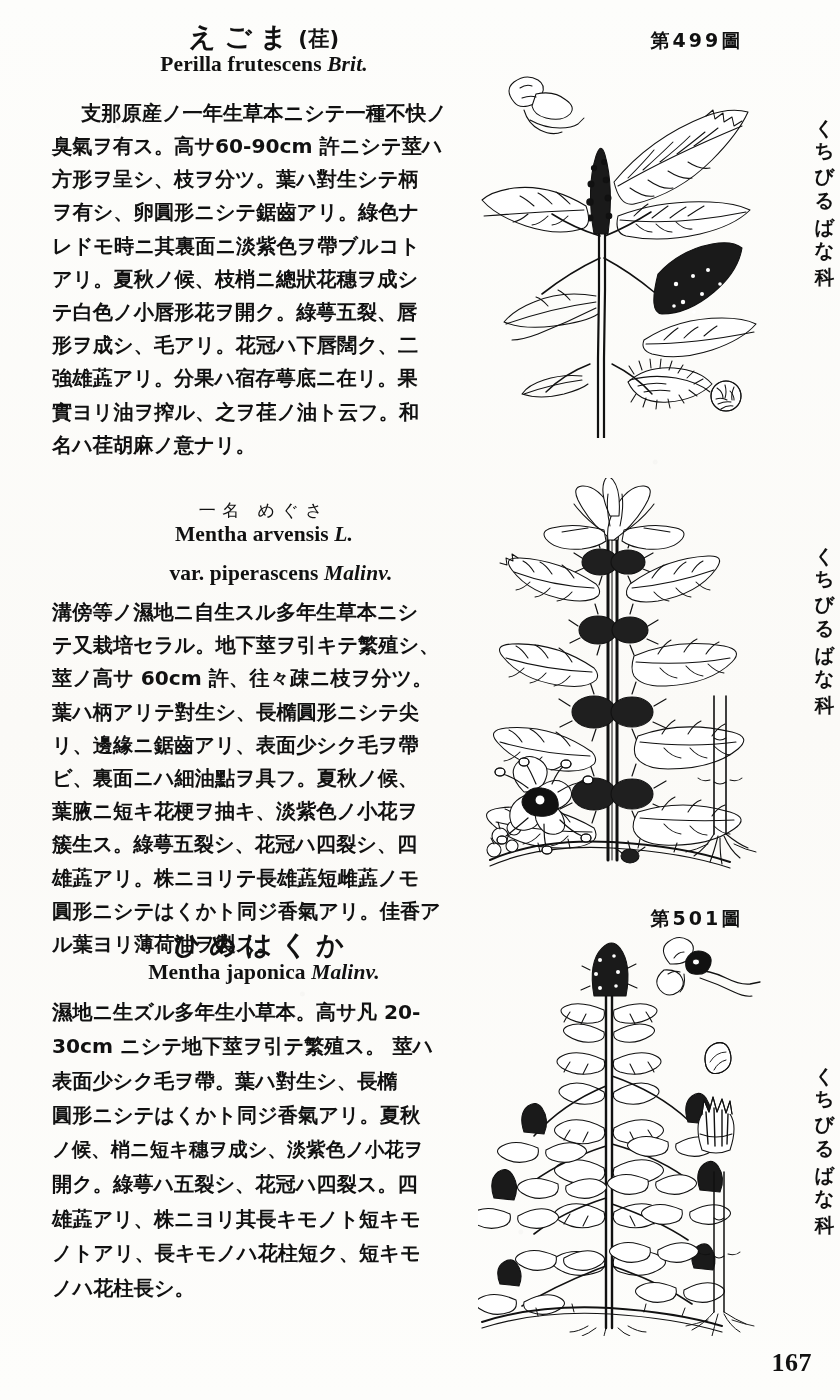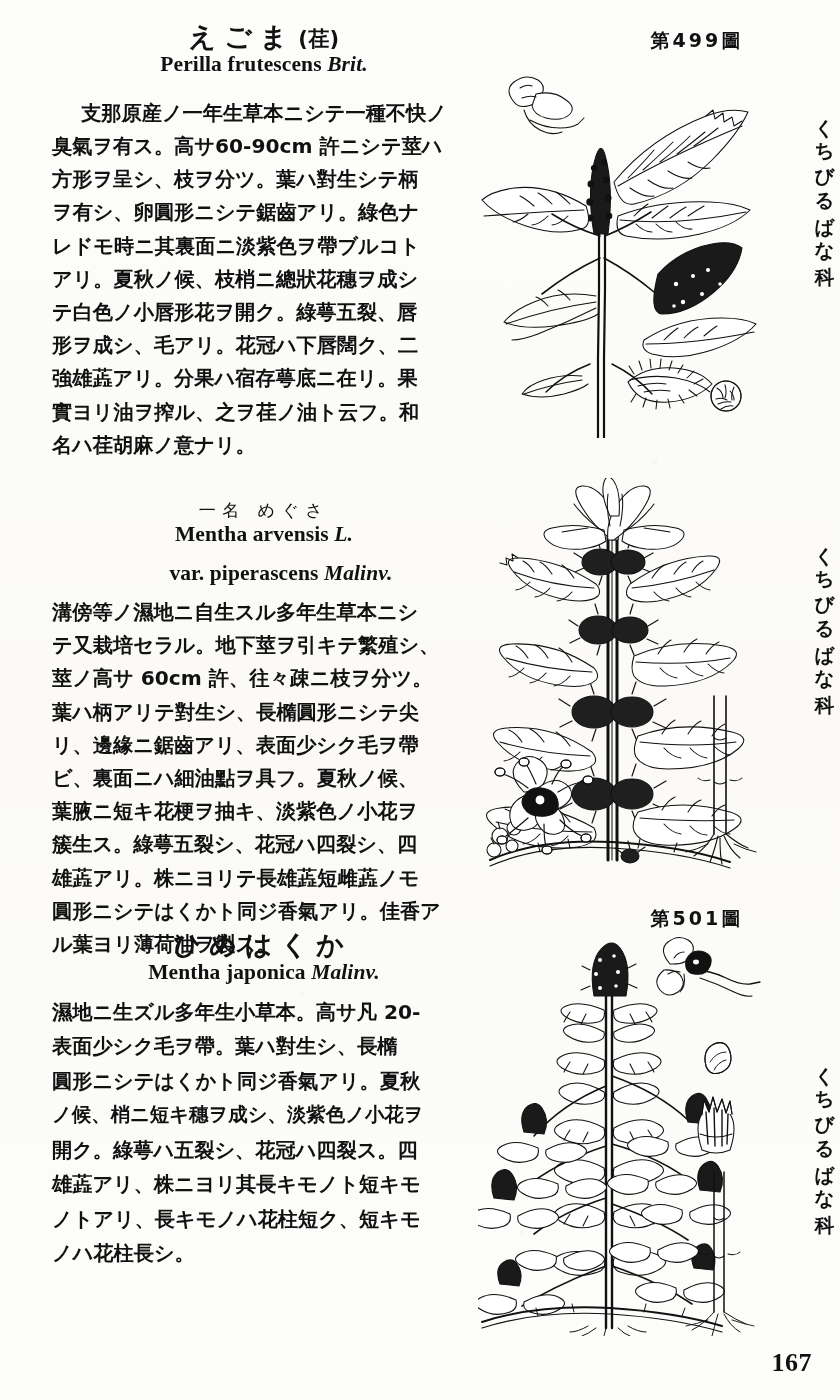--- a/index.html
+++ b/index.html
@@ -182,20 +182,21 @@
     <div class="entry" style="top:930px;">
       <div class="jp-title">
         <span>ひめはくか</span><span class="kanji-paren"></span>
       </div>
       <div class="sci">
         <span>Mentha japonica</span>
         <span class="auth">Malinv.</span>
       </div>
       <div class="body-text" style="line-height:34.5px;">
         <span class="ln"><span>濕地ニ生ズル多年生小草本。高サ凡 20-</span></span>
+        <span class="ln"><span>30cm ニシテ地下莖ヲ引テ繁殖ス。 莖ハ</span></span>
         <span class="ln"><span>表面少シク毛ヲ帶。葉ハ對生シ、長橢</span></span>
         <span class="ln"><span>圓形ニシテはくかト同ジ香氣アリ。夏秋</span></span>
         <span class="ln" style="font-size:19.4px;"><span>ノ候、梢ニ短キ穗ヲ成シ、淡紫色ノ小花ヲ</span></span>
         <span class="ln"><span>開ク。綠萼ハ五裂シ、花冠ハ四裂ス。四</span></span>
         <span class="ln"><span>雄蕋アリ、株ニヨリ其長キモノト短キモ</span></span>
         <span class="ln"><span>ノトアリ、長キモノハ花柱短ク、短キモ</span></span>
         <span class="ln"><span>ノハ花柱長シ。</span></span>
       </div>
     </div>
   </div>

